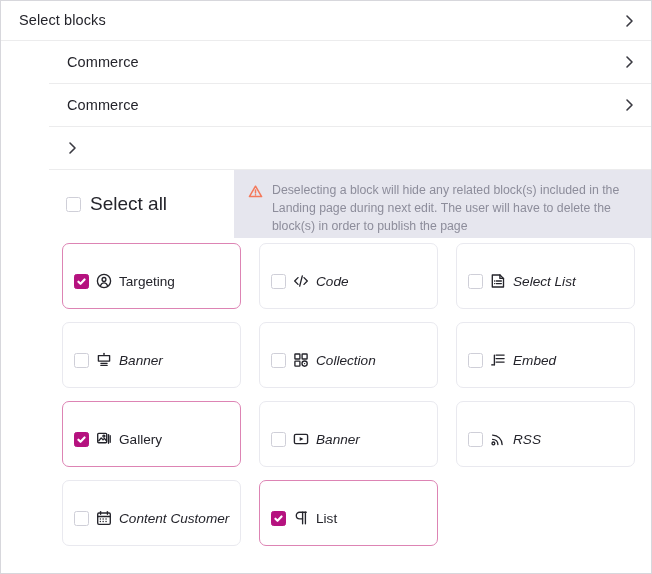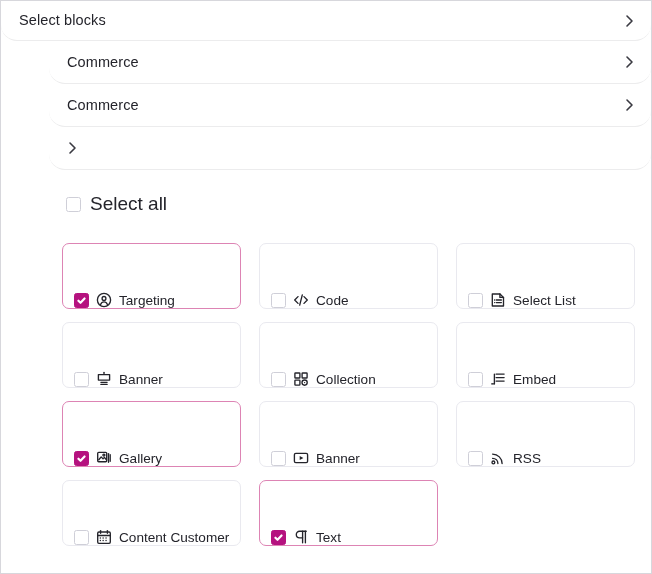--- a/index.html
+++ b/index.html
@@ -18,21 +18,20 @@
     overflow: hidden;
   }
 
   
   .acc-row {
     display: flex;
     align-items: center;
     justify-content: space-between;
     border-bottom: 1px solid #ececed;
     background: #ffffff;
-    border-radius: 16px;
   }
   .acc-row.root {
     height: 40px;
     padding: 0 16px 0 18px;
   }
   .acc-row.child {
     height: 43px;
     margin-left: 48px;
     padding: 0 16px 0 18px;
   }
@@ -106,25 +105,25 @@
     display: grid;
     grid-template-columns: repeat(3, 179px);
     gap: 13px 18px;
     padding: 5px 0 0 61px;
   }
   .card {
     height: 66px;
     border-radius: 7px;
     background: #ffffff;
     display: flex;
-    align-items: flex-end;
+    align-items: center;
     padding: 11px 10px 0 11px;
     gap: 7px;
   }
-  .card.off { border: 1px solid #e9e9ef; }
+  .card.off { border: 1px solid #e9e9ef; font-style: italic; }
   .card.on  { border: 1px solid #dd84b4; }
   .card-ico { width: 16px; height: 16px; flex: 0 0 auto; margin-top: -1px; }
   .card-ico svg { display: block; width: 16px; height: 16px; }
   .card-ico svg * { stroke: #24242b; stroke-width: 1.35; fill: none;
                     stroke-linecap: round; stroke-linejoin: round; }
   .card-ico svg .fl { fill: #24242b; stroke: none; }
   .card-label {
     font-size: 13.6px;
     color: #24242b;
     line-height: 15px;
@@ -163,20 +162,28 @@
     </div>
   </div>
 
   <div class="band">
     <div class="band-left">
       <span class="cb off">
         
       </span>
       <span class="selall-label">Select all</span>
     </div>
+    <div class="notice">
+      <svg class="warn-ico" viewBox="0 0 15 15">
+        <path d="M7.5 2.2 L13.6 12.6 L1.4 12.6 Z"></path>
+        <path d="M7.5 6 L7.5 9"></path>
+        <path d="M7.5 10.7 L7.5 10.9"></path>
+      </svg>
+      <div class="notice-text">Deselecting a block will hide any related block(s) included in the Landing page during next edit. The user will have to delete the block(s) in order to publish the page</div>
+    </div>
   </div>
 
   <div class="grid">
 
     <div class="card on">
       <span class="cb on">
         <svg class="tick" viewBox="0 0 10 10">
             <path d="M1.6 5.2 L3.9 7.5 L8.4 2.7"></path>
           </svg>
       </span>
@@ -342,17 +349,17 @@
             <path d="M1.6 5.2 L3.9 7.5 L8.4 2.7"></path>
           </svg>
       </span>
       <span class="card-ico">
         <svg viewBox="0 0 16 16">
             <path d="M13.2 2.2 L6.6 2.2 A3.3 3.3 0 0 0 6.6 8.8 L9.6 8.8"></path>
             <path d="M9.6 2.2 L9.6 13.8"></path>
             <path d="M12.4 2.2 L12.4 13.8"></path>
           </svg>
       </span>
-      <span class="card-label">Text</span>
+      <span class="card-label">List</span>
     </div>
 
   </div>
 </div>
 
 </body></html>

